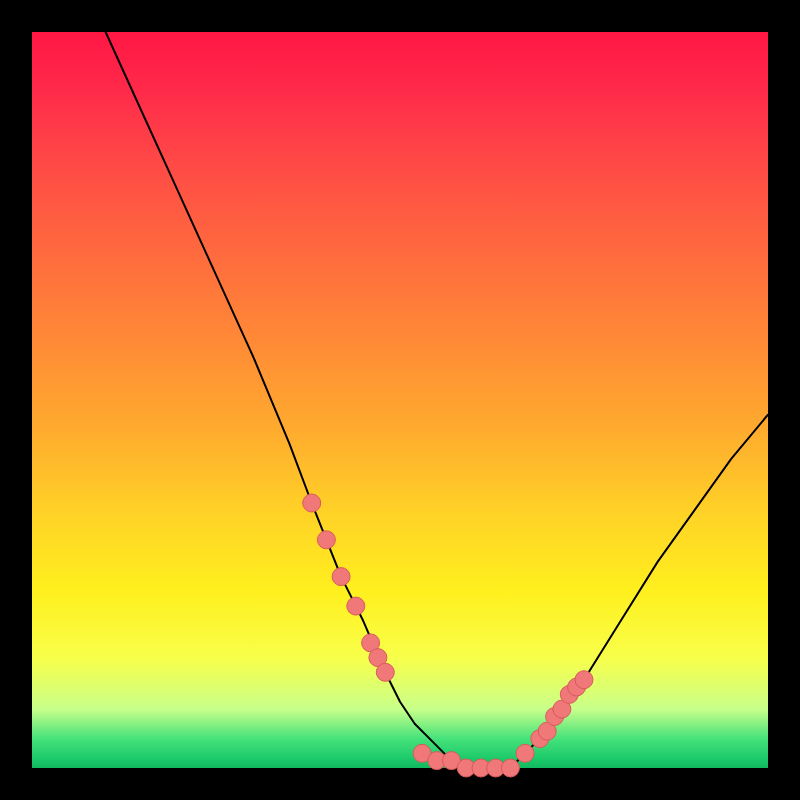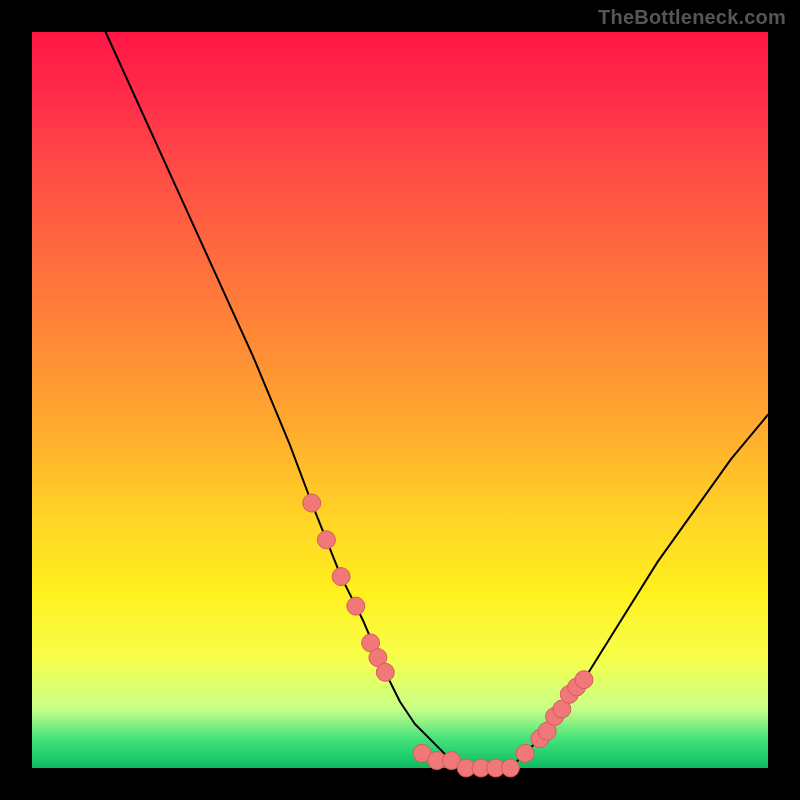--- a/index.html
+++ b/index.html
@@ -59,21 +59,20 @@
     top: 0;
     width: 736px;
     height: 736px;
     overflow: visible;
   }
 </style>
 </head>
 <body>
 
 <div class="frame">
-  <div class="watermark">TheBottleneck.com</div>
   <div class="plot">
     <svg class="curve" id="chart-svg" viewBox="0 0 736 736" preserveAspectRatio="none">
         <path d="M73.6 0.0 L110.4 81.0 L147.2 161.9 L184.0 242.9 L220.8 323.8 L257.6 412.2 L279.7 471.0 L294.4 507.8 L309.1 544.6 L331.2 588.8 L353.3 640.3 L368.0 669.8 L382.7 691.8 L404.8 713.9 L419.5 728.6 L441.6 736.0 L456.3 736.0 L478.4 736.0 L493.1 721.3 L515.2 699.2 L552.0 647.7 L588.8 588.8 L625.6 529.9 L662.4 478.4 L699.2 426.9 L736.0 382.7 " fill="none" stroke="#000000" stroke-width="2" stroke-linejoin="round" stroke-linecap="round"></path>
         <circle cx="279.7" cy="471.0" r="9" fill="#f07878" stroke="#d85a5a" stroke-width="1"></circle>
         <circle cx="294.4" cy="507.8" r="9" fill="#f07878" stroke="#d85a5a" stroke-width="1"></circle>
         <circle cx="309.1" cy="544.6" r="9" fill="#f07878" stroke="#d85a5a" stroke-width="1"></circle>
         <circle cx="323.8" cy="574.1" r="9" fill="#f07878" stroke="#d85a5a" stroke-width="1"></circle>
         <circle cx="338.6" cy="610.9" r="9" fill="#f07878" stroke="#d85a5a" stroke-width="1"></circle>
         <circle cx="345.9" cy="625.6" r="9" fill="#f07878" stroke="#d85a5a" stroke-width="1"></circle>
         <circle cx="353.3" cy="640.3" r="9" fill="#f07878" stroke="#d85a5a" stroke-width="1"></circle>

